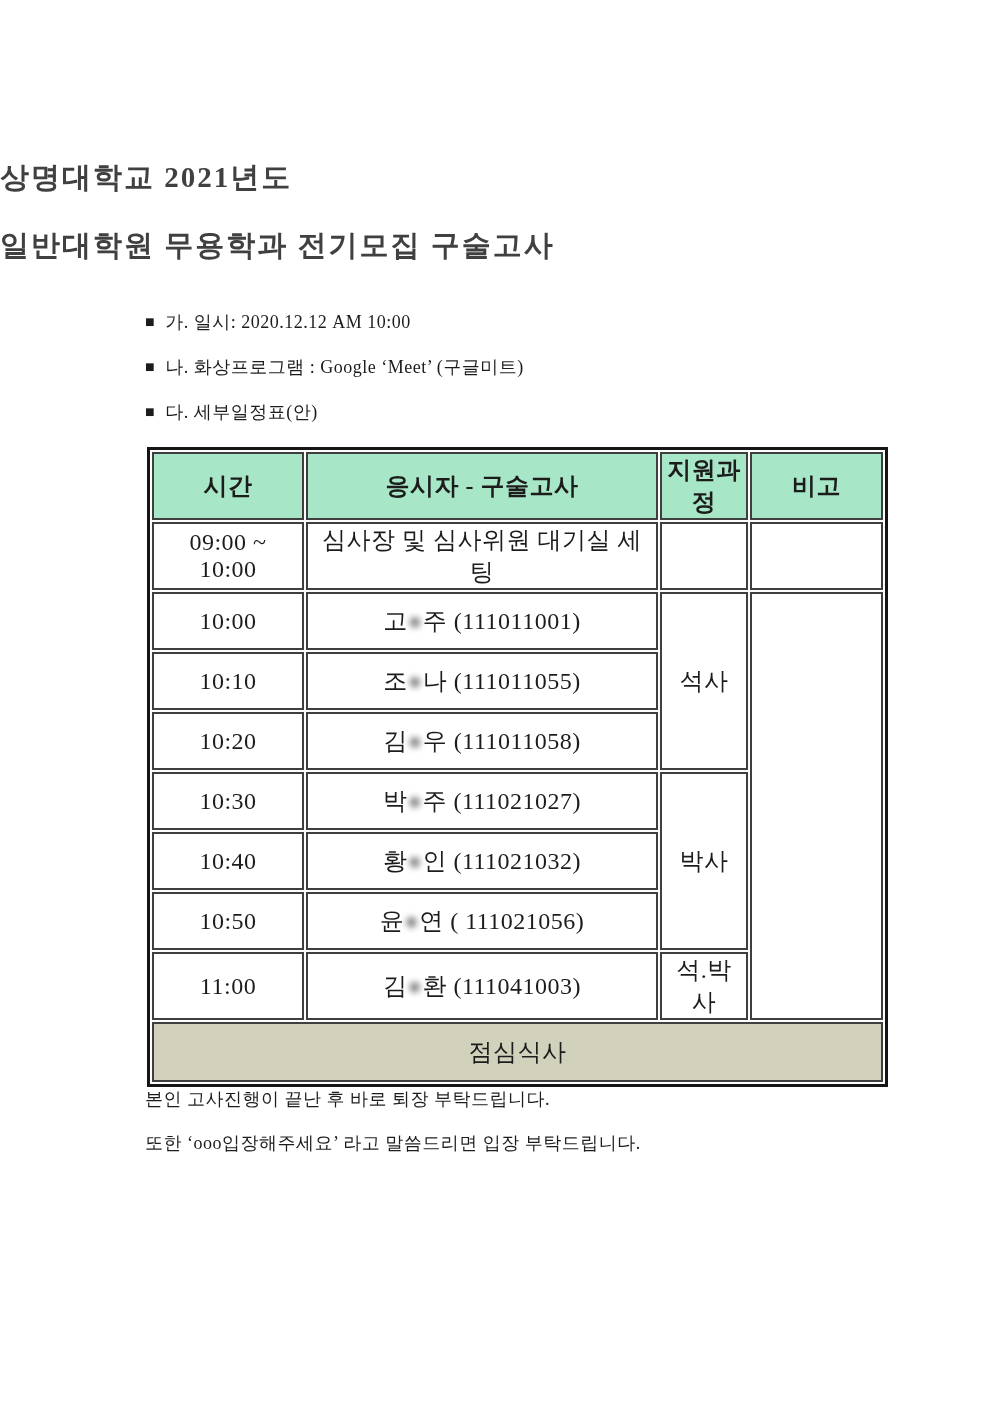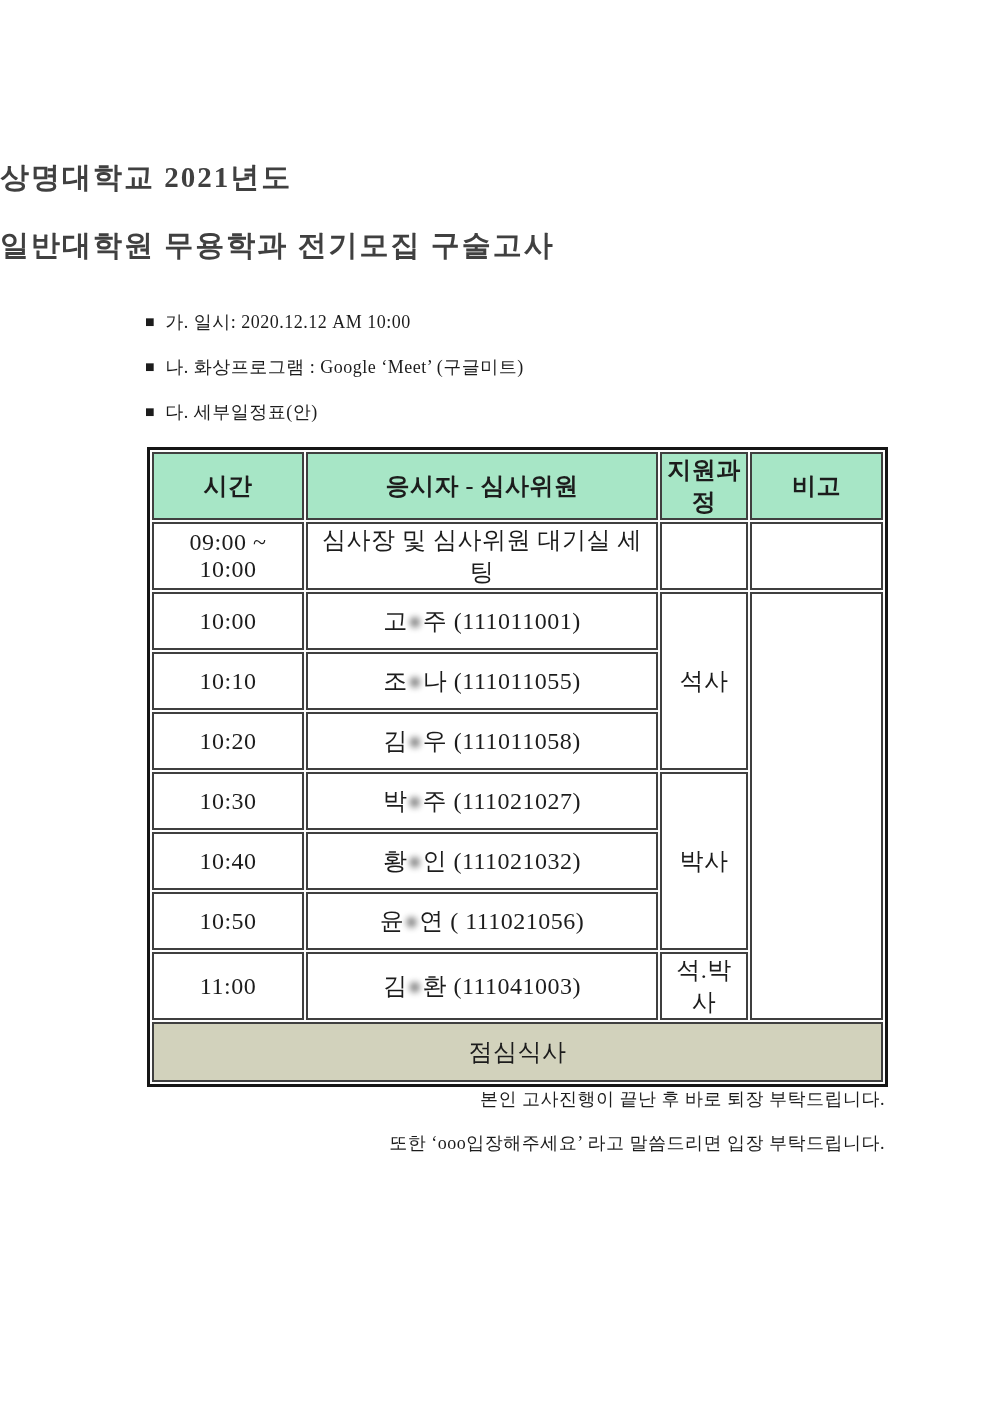--- a/index.html
+++ b/index.html
@@ -40,21 +40,21 @@
     text-align: center; vertical-align: middle;
     font-size: 24px; padding: 0 4px; background: #ffffff;
     letter-spacing: 0.5px; overflow: hidden;
   }
   .schedule th { background: var(--green); font-weight: bold; height: 49px; }
   .schedule tr.r-setup td { height: 41px; }
   .schedule tr.r-data td { height: 58px; }
   .schedule tr.r-lunch td { height: 60px; background: var(--tan); }
   .blur { filter: blur(3px); opacity: 0.55; }
 
-  .notes { position: absolute; top: 1087px; left: 145px; width: 740px; text-align: right; }
+  .notes { position: absolute; top: 1087px; left: 145px; width: 740px; }
   .note-line { font-size: 18px; margin-bottom: 20px; letter-spacing: 0.5px; }
 </style>
 </head>
 <body>
 
 <div class="page">
 
   <div class="title-block">
     <div class="title-line">상명대학교 2021년도</div>
     <div class="title-line">일반대학원 무용학과 전기모집 구술고사</div>
@@ -78,21 +78,21 @@
   <table class="schedule">
     <colgroup>
       <col style="width:152px">
         <col style="width:352px">
         <col style="width:88px">
         <col style="width:133px">
     </colgroup>
     <tbody>
         <tr>
       <th>시간</th>
-      <th>응시자 - 심사위원</th>
+      <th>응시자 - 구술고사</th>
       <th>지원과정</th>
       <th>비고</th>
     </tr>
     <tr class="r-setup">
       <td>09:00 ~ 10:00</td>
       <td>심사장 및 심사위원 대기실 세팅</td>
       <td></td>
       <td></td>
     </tr>
     <tr class="r-data">

